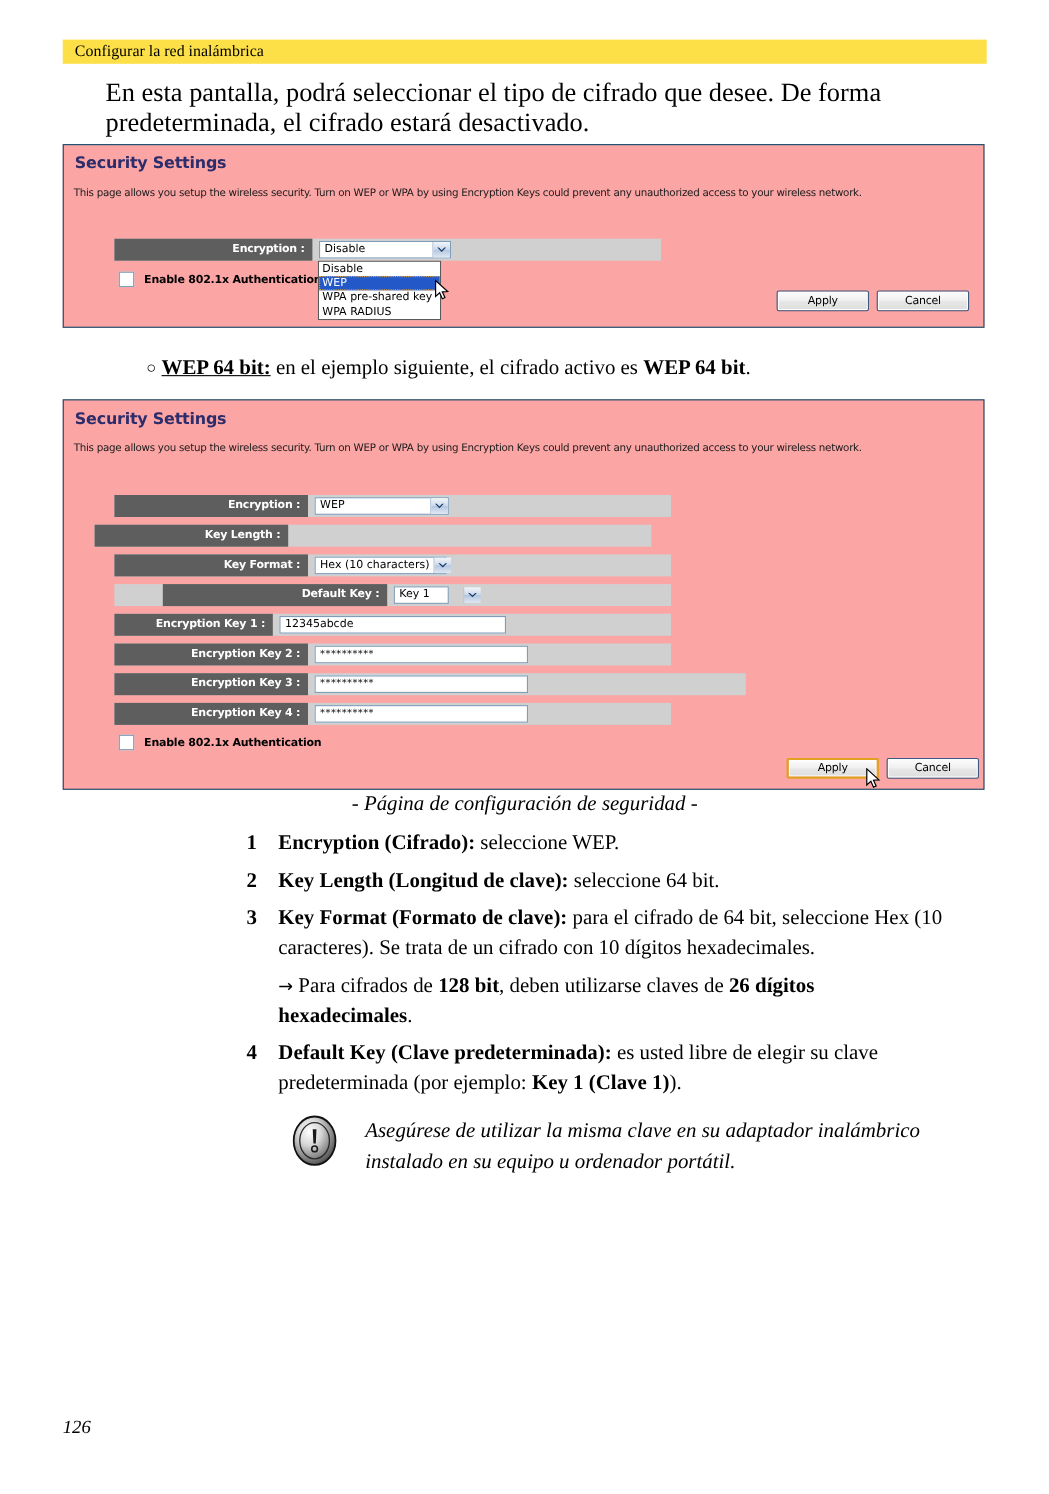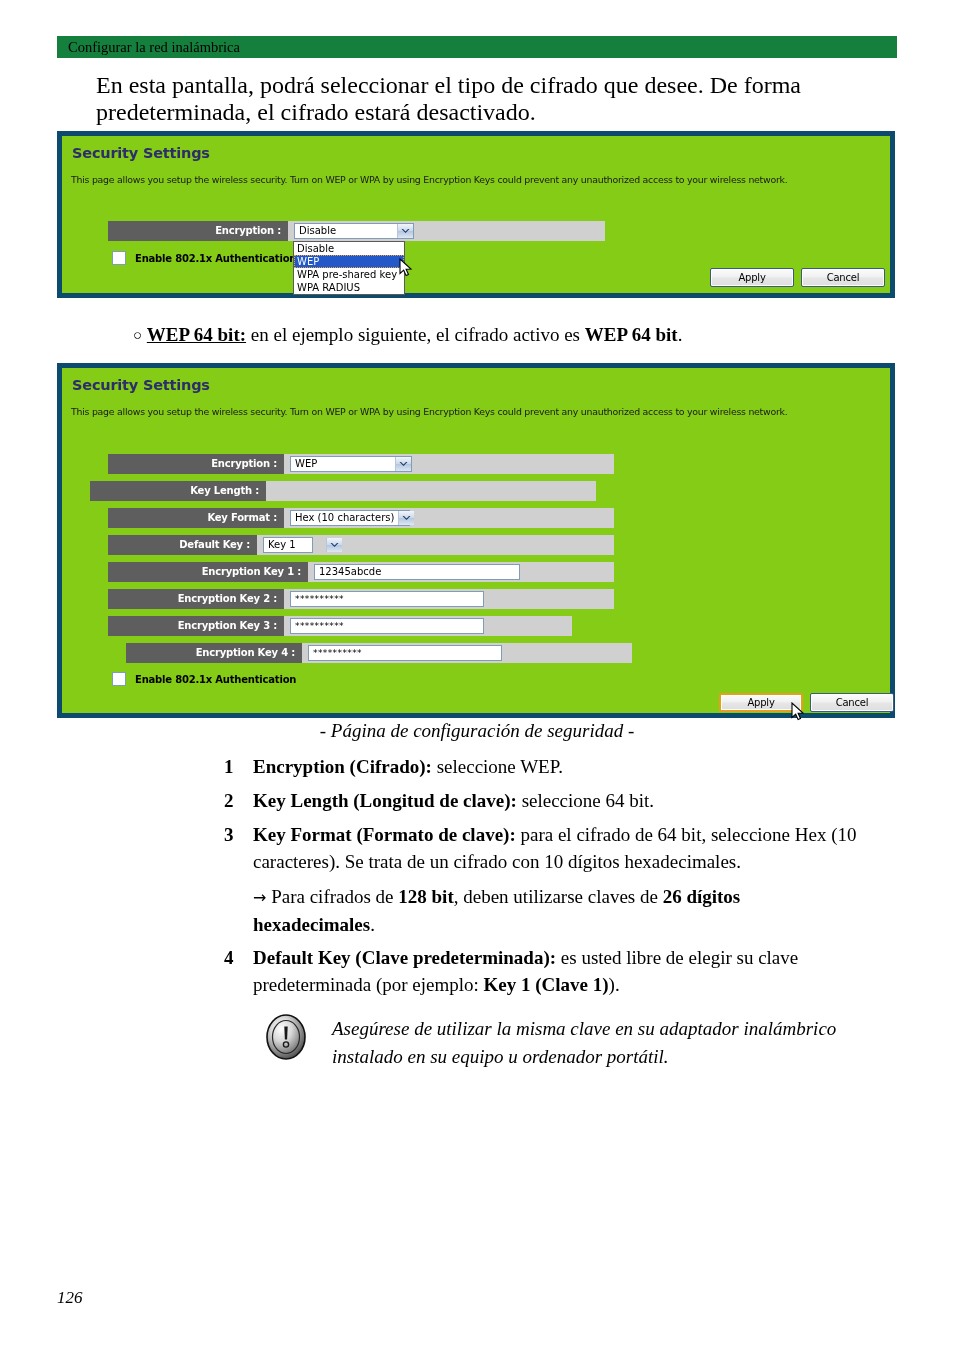--- a/index.html
+++ b/index.html
@@ -16,21 +16,21 @@
     overflow: hidden;
   }
 
   
   .running-head {
     position: absolute;
     left: 57px;
     top: 36px;
     width: 840px;
     height: 22px;
-    background: #15803d;
+    background: #fde047;
     font-family: "Liberation Serif", serif;
     font-size: 14.5px;
     line-height: 22px;
     padding-left: 11px;
     box-sizing: border-box;
     color: #000;
   }
 
   
   .intro-par {
@@ -39,22 +39,22 @@
     top: 72px;
     width: 800px;
     font-size: 24px;
     line-height: 27px;
     text-align: left;
   }
 
   
   .panel {
     position: absolute;
-    background: #84cc16;
-    border: 5px solid #0c4a6e;
+    background: #fca5a5;
+    border: 1px solid #0c4a6e;
     box-sizing: border-box;
     font-family: "DejaVu Sans", sans-serif;
   }
   .panel-title {
     position: absolute;
     font-family: "DejaVu Sans", sans-serif;
     font-size: 14.5px;
     font-weight: bold;
     color: #2d2d6b;
     letter-spacing: -0.2px;
@@ -370,55 +370,55 @@
         <span class="sel-arrow">
           <svg width="9" height="6" viewBox="0 0 9 6">
               <path d="M0.5 1 L4.5 5 L8.5 1 L7 1 L4.5 3.4 L2 1 Z" fill="#123a6d"></path>
             </svg>
         </span>
       </div>
     </div>
   </div>
 
   <div class="form-row" style="left:46px; top:167px; width:506px;">
-    <div class="row-label" style="width:149px;">Default Key :</div>
+    <div class="row-label" style="width:204px;margin-left:44px;">Default Key :</div>
     <div class="row-field">
       <div class="sel" style="width:50px;gap:26px;">
         <span class="sel-text">Key 1</span>
         <span class="sel-arrow">
           <svg width="9" height="6" viewBox="0 0 9 6">
               <path d="M0.5 1 L4.5 5 L8.5 1 L7 1 L4.5 3.4 L2 1 Z" fill="#123a6d"></path>
             </svg>
         </span>
       </div>
     </div>
   </div>
 
   <div class="form-row" style="left:46px; top:194px; width:506px;">
-    <div class="row-label" style="width:200px;">Encryption Key 1 :</div>
+    <div class="row-label" style="width:144px;">Encryption Key 1 :</div>
     <div class="row-field">
       <div class="txt" style="width:206px;">12345abcde</div>
     </div>
   </div>
 
   <div class="form-row" style="left:46px; top:221px; width:506px;">
     <div class="row-label" style="width:176px;">Encryption Key 2 :</div>
     <div class="row-field">
       <div class="txt masked" style="width:194px;">**********</div>
     </div>
   </div>
 
-  <div class="form-row" style="left:46px; top:248px; width:464px;">
+  <div class="form-row" style="left:46px; top:248px; width:574px;">
     <div class="row-label" style="width:176px;">Encryption Key 3 :</div>
     <div class="row-field">
       <div class="txt masked" style="width:194px;">**********</div>
     </div>
   </div>
 
-  <div class="form-row" style="left:46px; top:275px; width:506px;margin-left:18px;">
+  <div class="form-row" style="left:46px; top:275px; width:506px;">
     <div class="row-label" style="width:176px;">Encryption Key 4 :</div>
     <div class="row-field">
       <div class="txt masked" style="width:194px;">**********</div>
     </div>
   </div>
 
   <div class="chk-row" style="left:50px; top:304px;">
     <span class="chk-box"></span>
     <span>Enable 802.1x Authentication</span>
   </div>

